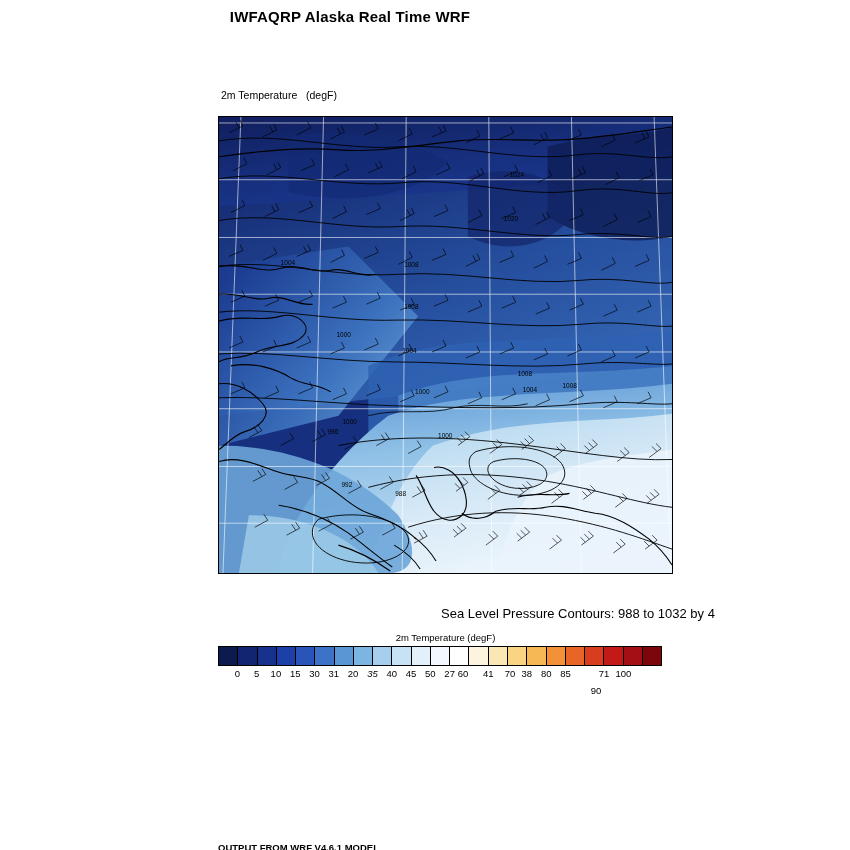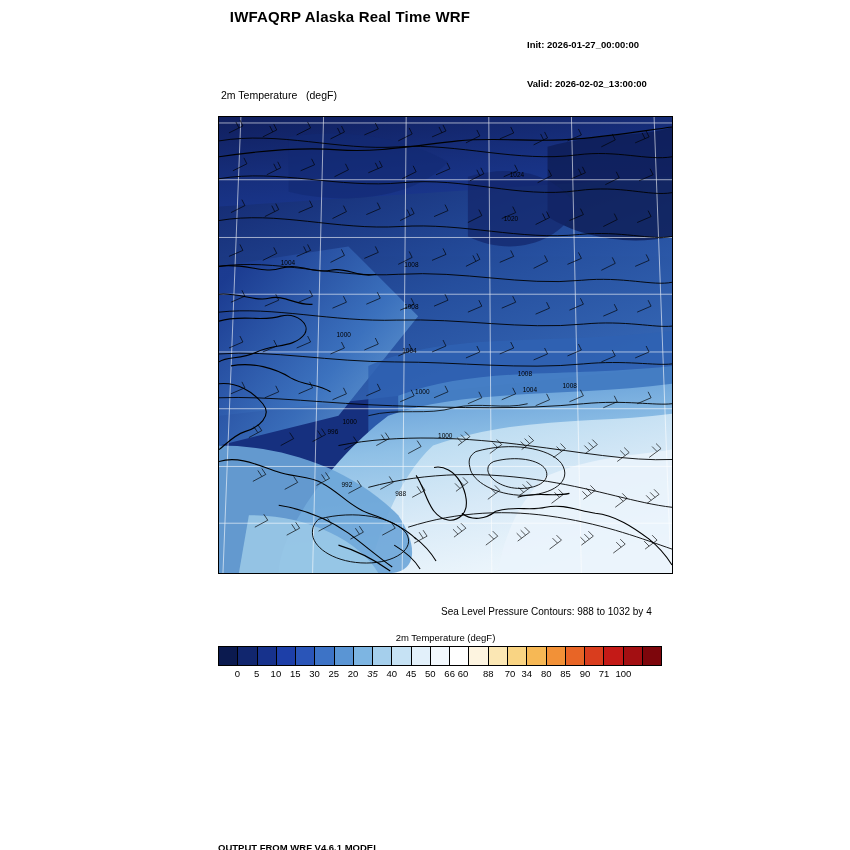--- a/index.html
+++ b/index.html
@@ -90,21 +90,21 @@
   .tick-v {
     position: absolute;
     bottom: -5px;
     width: 1px;
     height: 5px;
     background: #000;
   }
   #contour-note {
     position: absolute;
     left: 441px; top: 606px;
-    font-size: 10px;
+    font-size: 13px;
     white-space: nowrap;
     text-align: right;
   }
   
   #colorbar-title {
     position: absolute;
     left: 218px; top: 632px;
     width: 455px;
     text-align: center;
     font-size: 9.5px;
@@ -153,24 +153,20 @@
     white-space: pre;
   }
 </style>
 </head>
 <body>
 
 <div class="page">
 
   <div id="main-title">IWFAQRP Alaska Real Time WRF</div>
 
-  <div id="run-info">
-    <div>Init: 2026-01-27_00:00:00</div>
-    <div>Valid: 2026-02-02_13:00:00</div>
-  </div>
 
   <div id="field-legend">
     <div>2m Temperature   (degF)</div>
     <div>Sea Level Pressure   (hPa)</div>
     <div>10m Winds   (kts)</div>
   </div>
 
   <div id="map-frame">
     <svg id="map-canvas" viewBox="0 0 455 458" preserveAspectRatio="none">
       <defs>
@@ -530,34 +526,34 @@
         <div class="swatch" style="background: rgb(196, 26, 23);"></div>
         <div class="swatch" style="background: rgb(163, 15, 18);"></div>
         <div class="swatch" style="background: rgb(125, 6, 12);"></div>
       </div>
     <div id="colorbar-ticks">
         <span style="left: 19.3043px;">0</span>
         <span style="left: 38.6087px;">5</span>
         <span style="left: 57.913px;">10</span>
         <span style="left: 77.2174px;">15</span>
         <span style="left: 96.5217px;">30</span>
-        <span style="left: 115.826px;">25</span>
+        <span style="left: 115.826px;">31</span>
         <span style="left: 135.13px;">20</span>
         <span style="left: 154.435px; font-style: italic;">35</span>
         <span style="left: 173.739px;">40</span>
         <span style="left: 193.043px;">45</span>
         <span style="left: 212.348px;">50</span>
-        <span style="left: 231.652px;">66</span>
+        <span style="left: 231.652px;">27</span>
         <span style="left: 245px;">60</span>
-        <span style="left: 270.261px;">88</span>
+        <span style="left: 270.261px;">41</span>
         <span style="left: 292px;">70</span>
-        <span style="left: 308.87px;">34</span>
+        <span style="left: 308.87px;">38</span>
         <span style="left: 328.174px;">80</span>
         <span style="left: 347.478px;">85</span>
-        <span style="left: 367px;">90</span>
+        <span style="left: 378px; margin-top: 17px;">90</span>
         <span style="left: 386.087px;">71</span>
         <span style="left: 405.391px;">100</span>
       </div>
   </div>
 
   <div id="footer">
     <div>OUTPUT FROM WRF V4.6.1 MODEL</div>
     
   </div>
 

